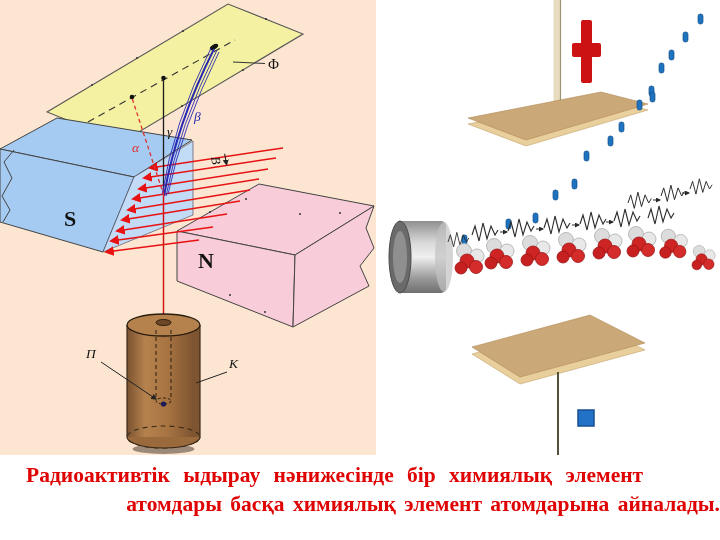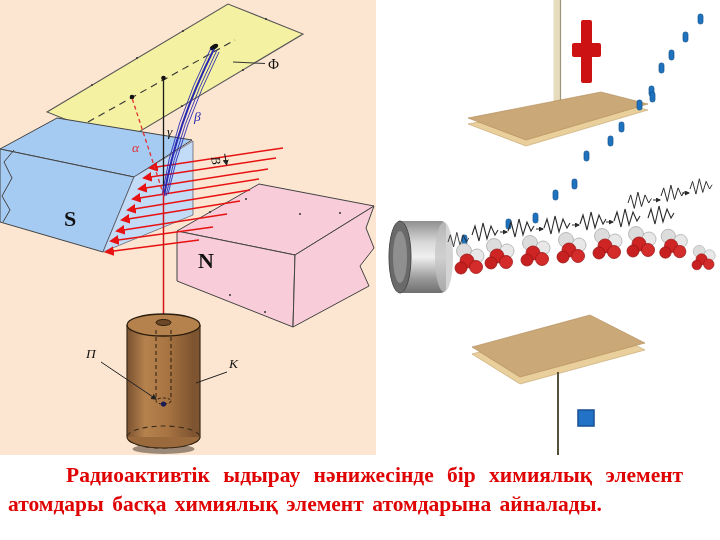--- a/index.html
+++ b/index.html
@@ -2,22 +2,22 @@
 <html><head>
 <meta charset="utf-8">
 <style>
   html,body{margin:0;padding:0;background:#ffffff;}
   .slide{position:relative;width:720px;height:540px;background:#ffffff;overflow:hidden;
          font-family:"Liberation Serif", serif;}
   .left-panel{position:absolute;left:0;top:0;width:376px;height:455px;background:#FCE6D1;}
   .right-panel{position:absolute;left:376px;top:0;width:344px;height:455px;background:#ffffff;}
   .caption{position:absolute;left:0;top:461px;width:720px;color:#DF0303;
            font-weight:bold;font-size:21.5px;line-height:29px;}
-  .cap1{padding-left:26px;word-spacing:8px;white-space:nowrap;margin-left:40px;}
-  .cap2{padding-left:8px;word-spacing:3px;white-space:nowrap;}
+  .cap1{padding-left:26px;word-spacing:8px;white-space:nowrap;}
+  .cap2{padding-left:8px;word-spacing:3px;white-space:nowrap;text-align:right;}
   svg{display:block;}
   text{font-family:"Liberation Serif", serif;}
 </style>
 </head>
 <body>
 
 <div class="slide">
 
   <div class="left-panel">
     <svg width="376" height="455" viewBox="0 0 376 455">

